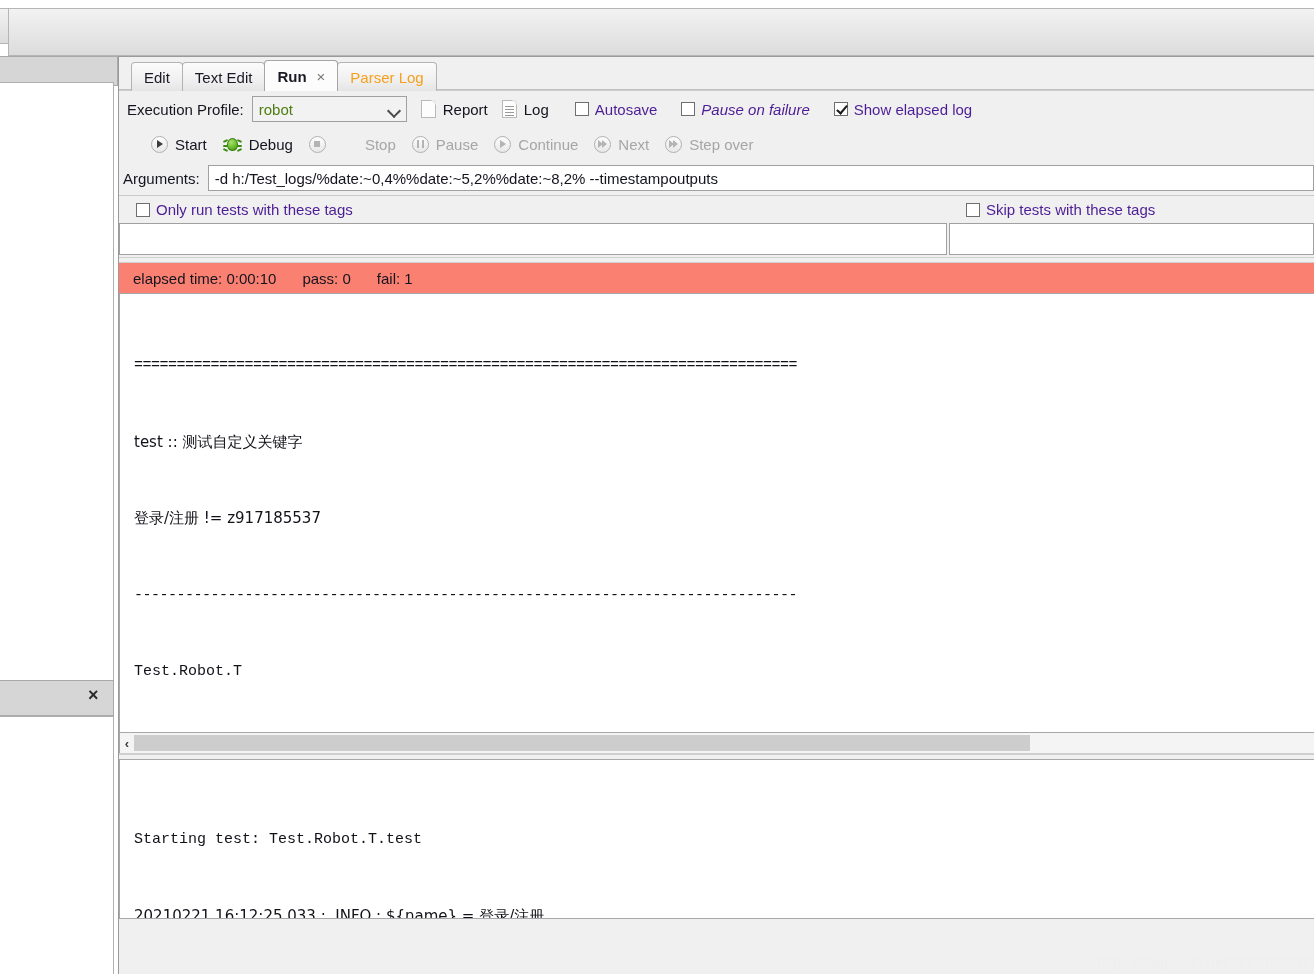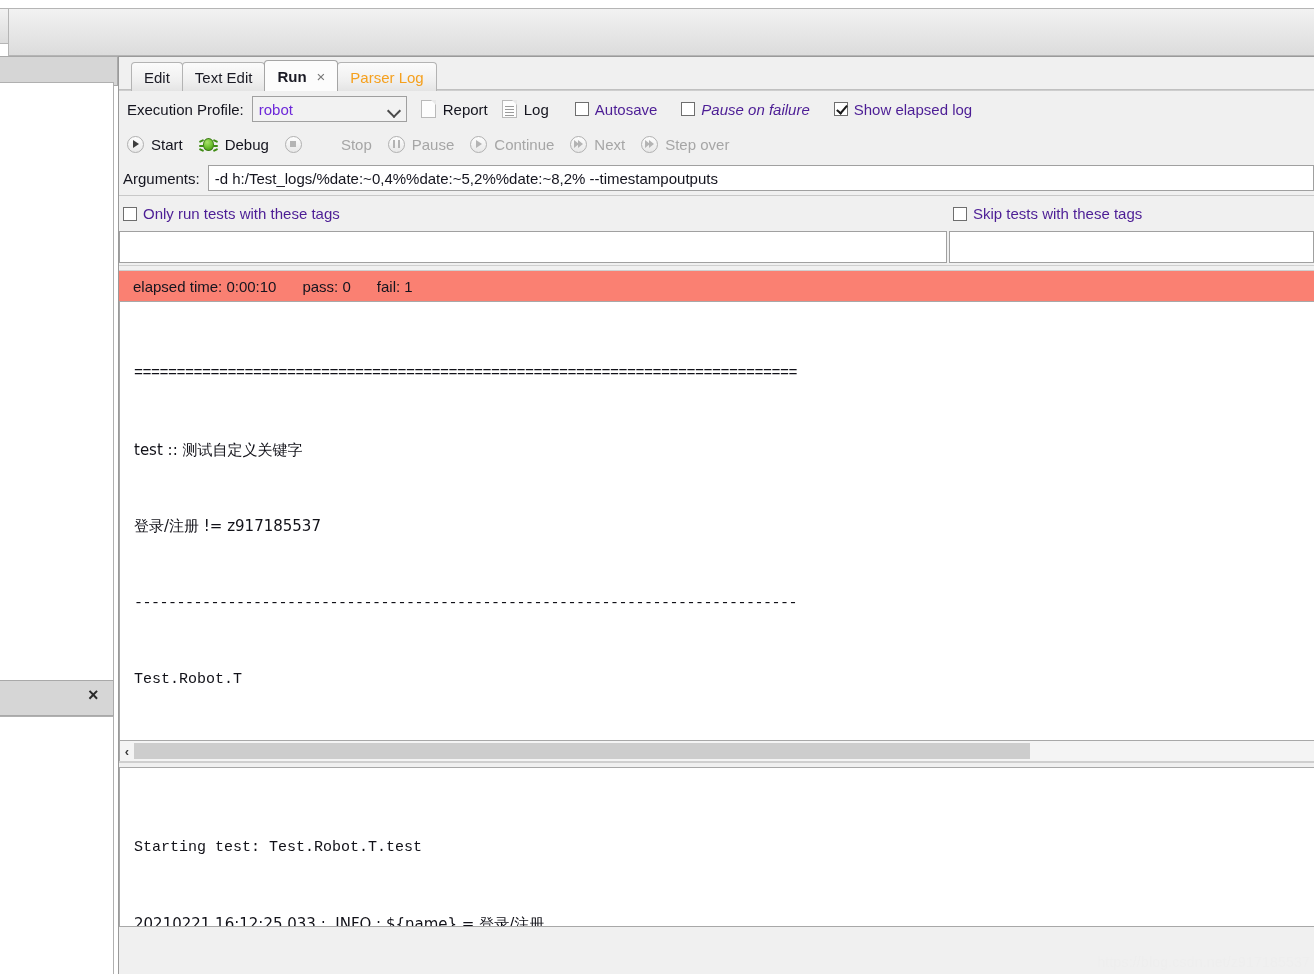--- a/index.html
+++ b/index.html
@@ -131,21 +131,21 @@
   .combo {
     width: 155px;
     height: 26px;
     background: #f2f2f2;
     border: 1px solid #a0a0a0;
     box-sizing: border-box;
     display: flex;
     align-items: center;
     padding: 0 6px;
     font-size: 15px;
-    color: #6d28d9;
+    color: #4d7c0f;
     cursor: pointer;
     position: relative;
   }
   .combo .combo-val { flex: 1; }
   .combo .chevron {
     width: 12px; height: 7px;
     position: relative;
   }
   .combo .chevron::before {
     content: "";
@@ -265,24 +265,25 @@
     display: flex;
     align-items: center;
     padding: 0 6px;
     font-size: 15px;
     color: #14141e;
   }
 
   
   #tags-check-row {
     display: flex;
-    height: 36px;
+    height: 28px;
     background: #f0f0f0;
     box-sizing: border-box;
     border-top: 1px solid #c8c8c8;
+    padding-left: 13px;
   }
   .tag-col { display: flex; align-items: center; box-sizing: border-box; }
   #tags-input-row { display: flex; height: 34px; background: #f0f0f0; }
   .tag-input {
     background: #ffffff;
     border: 1px solid #a0a0a0;
     box-sizing: border-box;
     height: 32px;
   }
 
@@ -476,21 +477,21 @@
       <span class="cbx-label">Pause on failure</span>
     </div>
 
     <div class="tb-btn" style="margin-left:20px;">
       <span class="cbx checked"></span>
       <span class="cbx-label">Show elapsed log</span>
     </div>
   </div>
 
   <div class="toolbar-row" style="height:34px;">
-    <div class="tb-btn" style="margin-left:0;">
+    <div class="tb-btn" style="margin-left:24px;">
       <span class="ic">
           <span class="round-ic">
             <span class="play"></span>
           </span>
         </span>
       <span>Start</span>
     </div>
 
     <div class="tb-btn" style="margin-left:16px;">
       <span class="ic">

